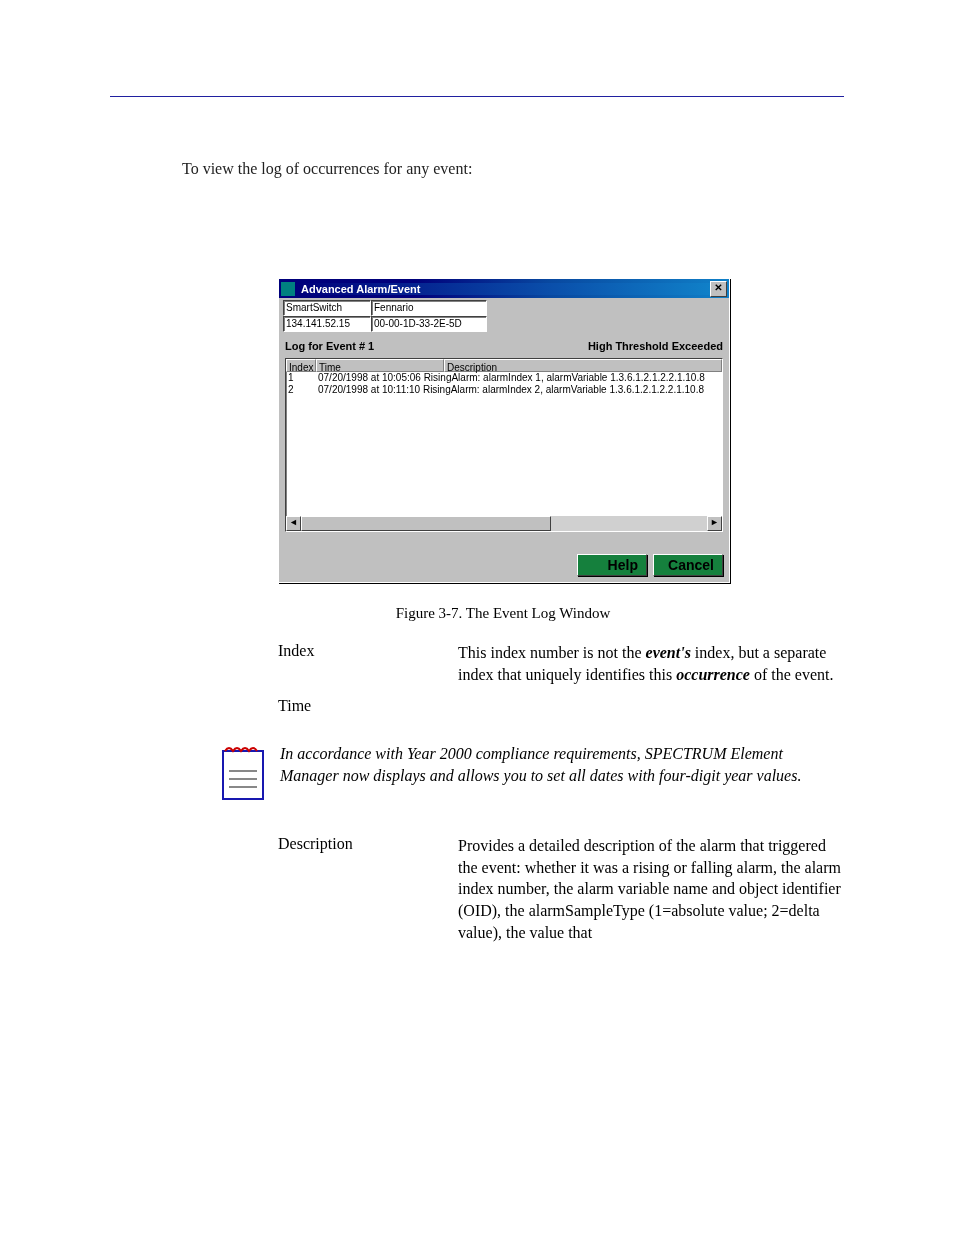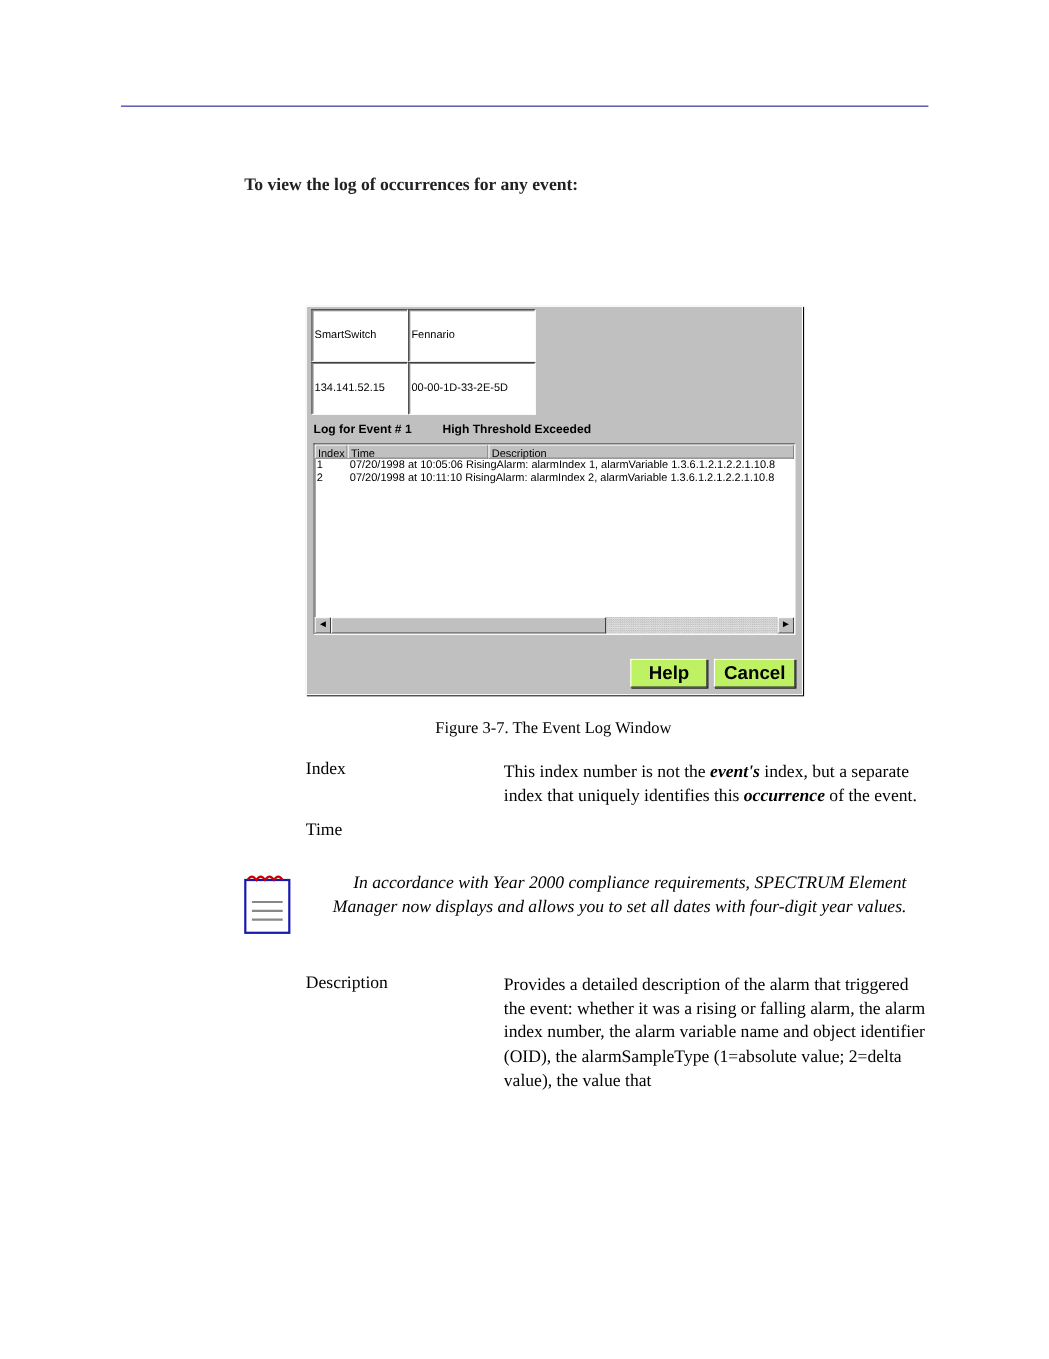--- a/index.html
+++ b/index.html
@@ -20,23 +20,22 @@
     left: 110px;
     right: 110px;
     height: 0;
     border-top: 1.5px solid #2020a0;
   }
   .content {
     margin-top: 100px;
   }
   .intro {
     font-size: 16px;
-    margin-left: 112px;
+    margin-left: 72px;
     color: #222;
-    font-weight: bold;
   }
   .figure-block {
     margin: 100px 0 20px 168px;
   }
   .win {
     width: 450px;
     font-family: Tahoma, Arial, sans-serif;
     font-size: 11px;
     background: #c0c0c0;
     border: 1px solid #fff;
@@ -86,33 +85,34 @@
   .info-cell {
     background: #fff;
     border: 1px solid #808080;
     border-right-color: #fff;
     border-bottom-color: #fff;
     border-top-color: #404040;
     border-left-color: #404040;
     box-shadow: inset 1px 1px 0 #808080;
     height: 14px;
     line-height: 14px;
-    padding: 16px 2px;
+    padding: 0 2px;
     font-size: 10px;
     overflow: hidden;
     white-space: nowrap;
   }
   .c1 { width: 82px; }
   .c2 { width: 110px; }
   .log-header {
     margin: 8px 2px 6px 2px;
     font-weight: bold;
     font-size: 11px;
     display: flex;
     gap: 28px;
+    justify-content: space-between;
   }
   .log-table-wrap {
     background: #fff;
     border-top: 1px solid #404040;
     border-left: 1px solid #404040;
     border-right: 1px solid #fff;
     border-bottom: 1px solid #fff;
     box-shadow: inset 1px 1px 0 #808080;
     height: 172px;
     position: relative;
@@ -182,29 +182,28 @@
     box-sizing: border-box;
   }
   .btn-row {
     text-align: right;
     margin: 22px 2px 0 0;
   }
   .win-btn {
     display: inline-block;
     min-width: 52px;
     padding: 2px 8px;
-    background: #bef264;
+    background: #15803d;
     border-top: 1px solid #fff;
     border-left: 1px solid #fff;
     border-right: 1px solid #404040;
     border-bottom: 1px solid #404040;
     box-shadow: 1px 1px 0 #000;
     font-weight: bold;
-    font-size: 17px;
-    text-align: center;
+    font-size: 14px;
     margin-left: 3px;
   }
   .fig-caption {
     font-family: Liberation Serif, serif;
     font-size: 15px;
     text-align: center;
     width: 450px;
     margin-top: 22px;
   }
   .body-para {
@@ -238,35 +237,39 @@
   .note-icon {
     width: 46px;
     margin-right: 14px;
     flex-shrink: 0;
   }
   .note-text {
     font-style: italic;
     font-size: 16px;
     line-height: 1.35;
     padding-right: 20px;
-    text-align: right;
   }
   em.strong { font-weight: bold; }
 </style>
 </head>
 <body>
 
 <div class="page">
   <div class="top-rule"></div>
 
   <div class="content">
     <p class="intro">To view the log of occurrences for any event:</p>
 
     <div class="figure-block">
       <div class="win">
+        <div class="titlebar">
+          <span class="appicon"></span>
+          <span class="title-text">Advanced Alarm/Event</span>
+          <span class="close-btn">✕</span>
+        </div>
         <div class="win-body">
           <div class="info-row">
             <div class="info-cell c1">SmartSwitch</div>
             <div class="info-cell c2">Fennario</div>
           </div>
           <div class="info-row">
             <div class="info-cell c1">134.141.52.15</div>
             <div class="info-cell c2">00-00-1D-33-2E-5D</div>
           </div>
 

